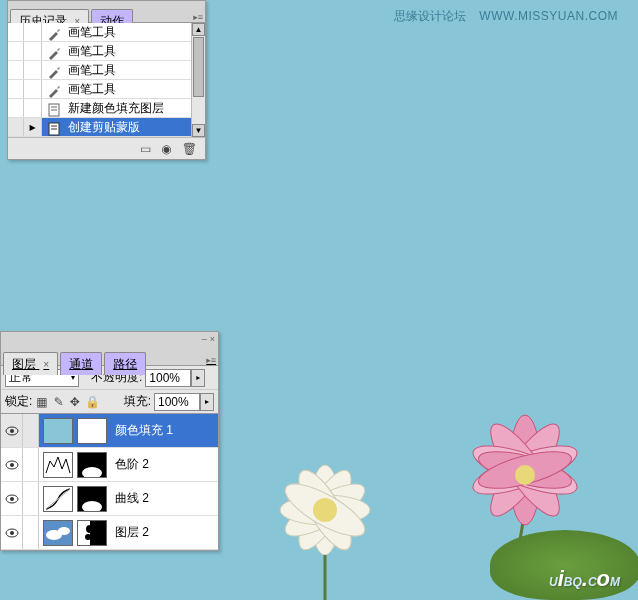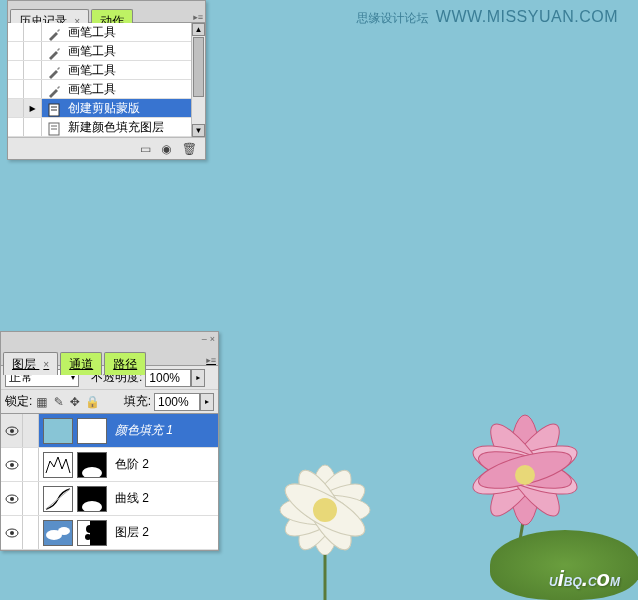--- a/index.html
+++ b/index.html
@@ -1,26 +1,26 @@
 <!DOCTYPE html>
 <html><head>
 <meta charset="utf-8">
 <style>
 *{margin:0;padding:0;box-sizing:border-box;font-family:"SimSun","Microsoft YaHei",sans-serif;font-size:12px;}
 body{width:638px;height:600px;background:#88C5D6;position:relative;overflow:hidden;}
 .watermark-top{position:absolute;top:8px;right:20px;color:#3b7e96;font-size:12px;}
-.watermark-top .small{font-size:16px;letter-spacing:0.5px;margin-left:4px;}
+.watermark-top .small{font-size:12px;letter-spacing:0.5px;margin-left:10px;}
 .watermark-bottom{position:absolute;bottom:8px;right:18px;color:#fff;font-size:22px;font-weight:bold;font-style:italic;text-shadow:1px 1px 2px rgba(0,0,0,0.3);}
 .watermark-bottom .cap{color:#d4e8ff;}
 
 
 .history-panel{position:absolute;top:0;left:7px;width:199px;background:#e6e6e6;border:1px solid #999;box-shadow:2px 2px 3px rgba(0,0,0,0.2);}
 .tabs{display:flex;background:#d4d4d4;border-bottom:1px solid #999;height:22px;align-items:flex-end;}
 .tab{padding:3px 8px 2px 8px;border:1px solid #888;border-bottom:none;background:#e6e6e6;margin-left:2px;font-size:12px;cursor:pointer;border-radius:2px 2px 0 0;position:relative;top:10px;}
-.tab.inactive{background:#bef264;}
+.tab.inactive{background:#c4b5fd;}
 .tab .close-x{margin-left:4px;color:#666;font-size:10px;}
 .tabs-r{margin-left:auto;display:flex;gap:2px;padding-right:2px;}
 .tabs-r span{font-size:9px;color:#666;cursor:pointer;}
 .history-body{background:#fff;max-height:130px;overflow:hidden;position:relative;}
 .history-row{display:flex;align-items:flex-end;height:19px;border-bottom:1px solid #ddd;}
 .history-row .col1{width:16px;height:100%;border-right:1px solid #ccc;}
 .history-row .col2{width:18px;height:100%;border-right:1px solid #ccc;display:flex;align-items:center;justify-content:center;}
 .history-row .iconbox{width:18px;display:flex;align-items:center;justify-content:center;margin:0 3px;}
 .history-row .label{flex:1;padding-left:2px;}
 .history-row.selected{background:#3874d0;color:#fff;}
@@ -49,21 +49,21 @@
 .lock-row .icons{display:flex;gap:6px;margin-left:4px;}
 .lock-row .icons span{opacity:0.7;}
 .layers-body{background:#fff;max-height:210px;overflow:hidden;position:relative;}
 .layer-row{display:flex;align-items:center;height:34px;border-bottom:1px solid #ddd;}
 .layer-row .vis{width:22px;height:100%;border-right:1px solid #ccc;display:flex;align-items:center;justify-content:center;}
 .layer-row .link{width:16px;height:100%;border-right:1px solid #ccc;}
 .layer-row .thumbs{display:flex;gap:4px;margin-left:4px;}
 .layer-row .thumb{width:30px;height:26px;border:1px solid #666;background:#fff;display:flex;align-items:center;justify-content:center;overflow:hidden;}
 .layer-row .thumb.mask{background:#000;}
 .layer-row .name{margin-left:8px;}
-.layer-row.selected{background:#3874d0;color:#fff;font-style:italic;}
+.layer-row.selected{background:#3874d0;color:#fff;}
 .layer-row.selected .vis,.layer-row.selected .link{background:#e6e6e6;color:#000;}
 .layer-row .thumb.solid-blue{background:#88C5D6;}
 .layer-row .thumb.white{background:#fff;}
 .eye-icon svg{width:14px;height:10px;}
 
 
 .flower{position:absolute;}
 .flower1{left:230px;top:420px;}
 .flower2{left:420px;top:380px;}
 .leaves{position:absolute;left:490px;top:530px;width:150px;height:70px;background:radial-gradient(ellipse at center,#6a9e3e 0%,#4d7a2b 100%);border-radius:50% 50% 40% 40%;}
@@ -165,43 +165,43 @@
       <div class="col1"></div>
         <div class="col2"></div>
       <div class="iconbox brush-icon">
           <svg viewBox="0 0 14 14">
             <path d="M2 12 L9 5 L11 7 L4 14 Z" fill="#666"></path>
             <path d="M10 4 L12 2 L13 3 L11 5 Z" fill="#888"></path>
           </svg>
         </div>
       <div class="label">画笔工具</div>
     </div>
+    <div class="history-row">
+      <div class="col1"></div>
+        <div class="col2"></div>
+      <div class="iconbox doc-icon">
+          <svg viewBox="0 0 12 14">
+            <rect x="1" y="1" width="10" height="12" fill="#fff" stroke="#666"></rect>
+            <line x1="3" y1="4" x2="9" y2="4" stroke="#666"></line>
+            <line x1="3" y1="7" x2="9" y2="7" stroke="#666"></line>
+          </svg>
+        </div>
+      <div class="label">新建颜色填充图层</div>
+    </div>
     <div class="history-row selected">
       <div class="col1"></div>
         <div class="col2"></div>
       <div class="iconbox doc-icon">
           <svg viewBox="0 0 12 14">
             <rect x="1" y="1" width="10" height="12" fill="#fff" stroke="#333"></rect>
             <line x1="3" y1="4" x2="9" y2="4" stroke="#333"></line>
             <line x1="3" y1="7" x2="9" y2="7" stroke="#333"></line>
           </svg>
         </div>
       <div class="label">创建剪贴蒙版</div>
-    </div>
-    <div class="history-row">
-      <div class="col1"></div>
-        <div class="col2"></div>
-      <div class="iconbox doc-icon">
-          <svg viewBox="0 0 12 14">
-            <rect x="1" y="1" width="10" height="12" fill="#fff" stroke="#666"></rect>
-            <line x1="3" y1="4" x2="9" y2="4" stroke="#666"></line>
-            <line x1="3" y1="7" x2="9" y2="7" stroke="#666"></line>
-          </svg>
-        </div>
-      <div class="label">新建颜色填充图层</div>
     </div>
     <div class="scrollbar-v">
       <div class="arr">▲</div>
       <div class="thumb"></div>
       <div class="arr bottom">▼</div>
     </div>
   </div>
   <div class="history-footer">
     <span>▭</span>
     <span>◉</span>

